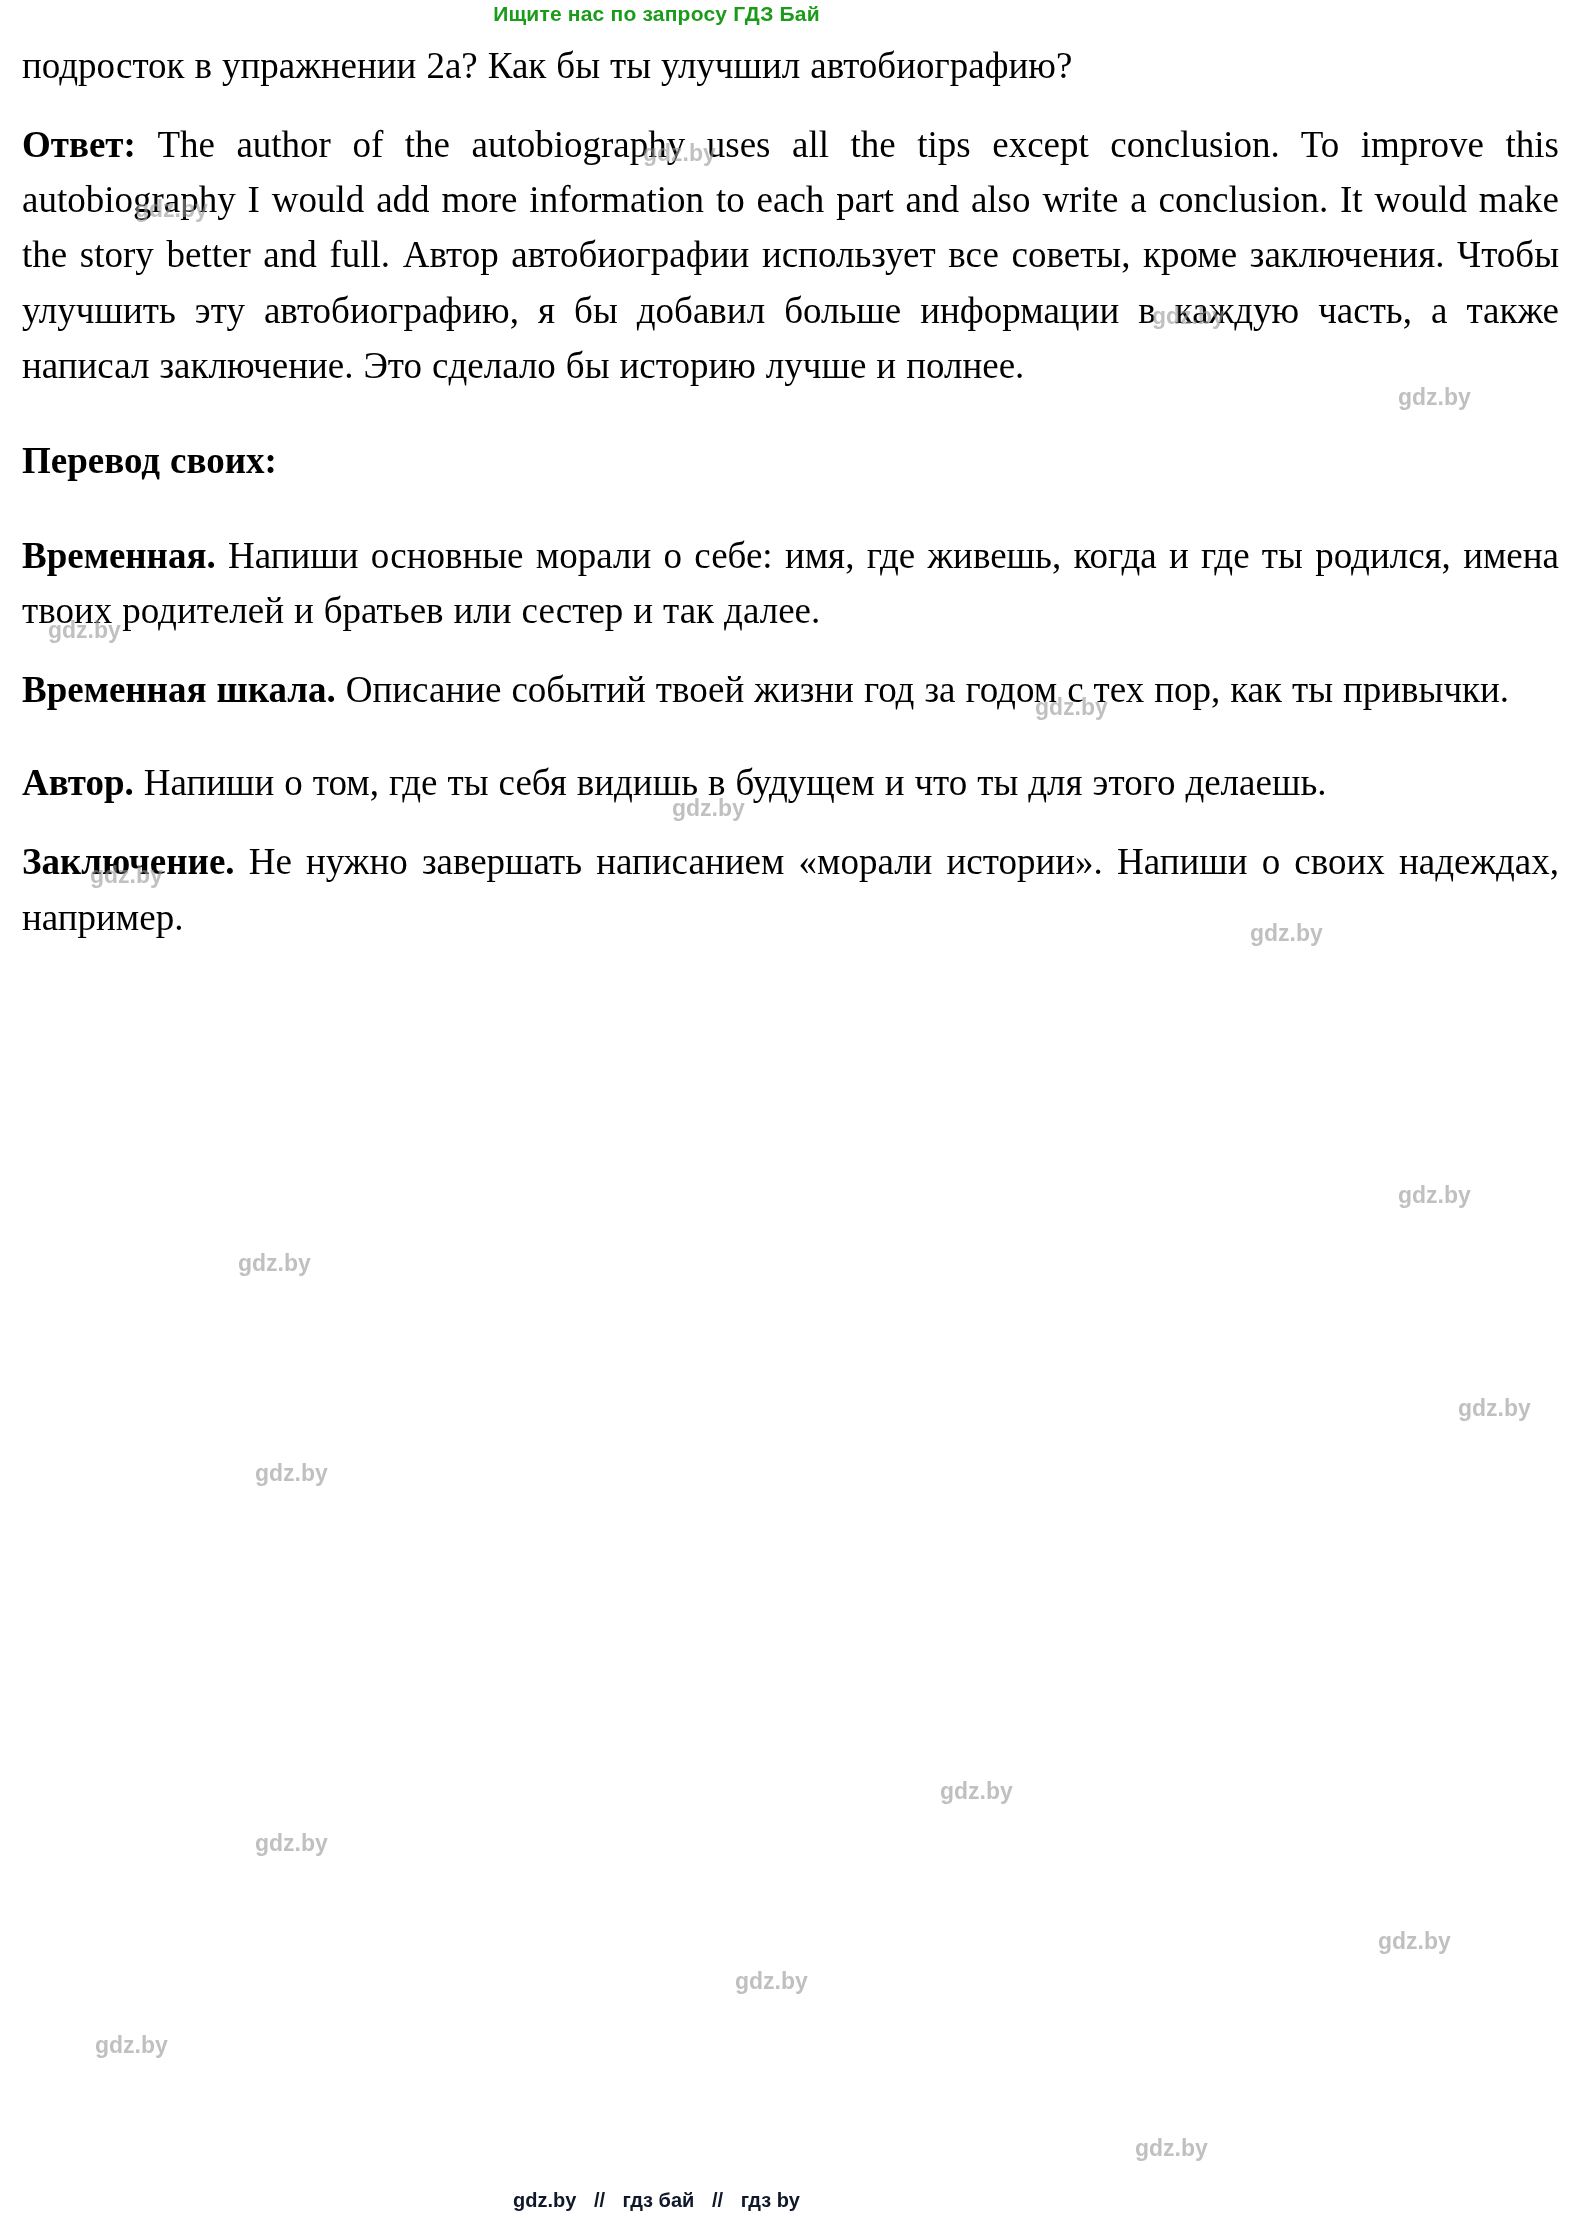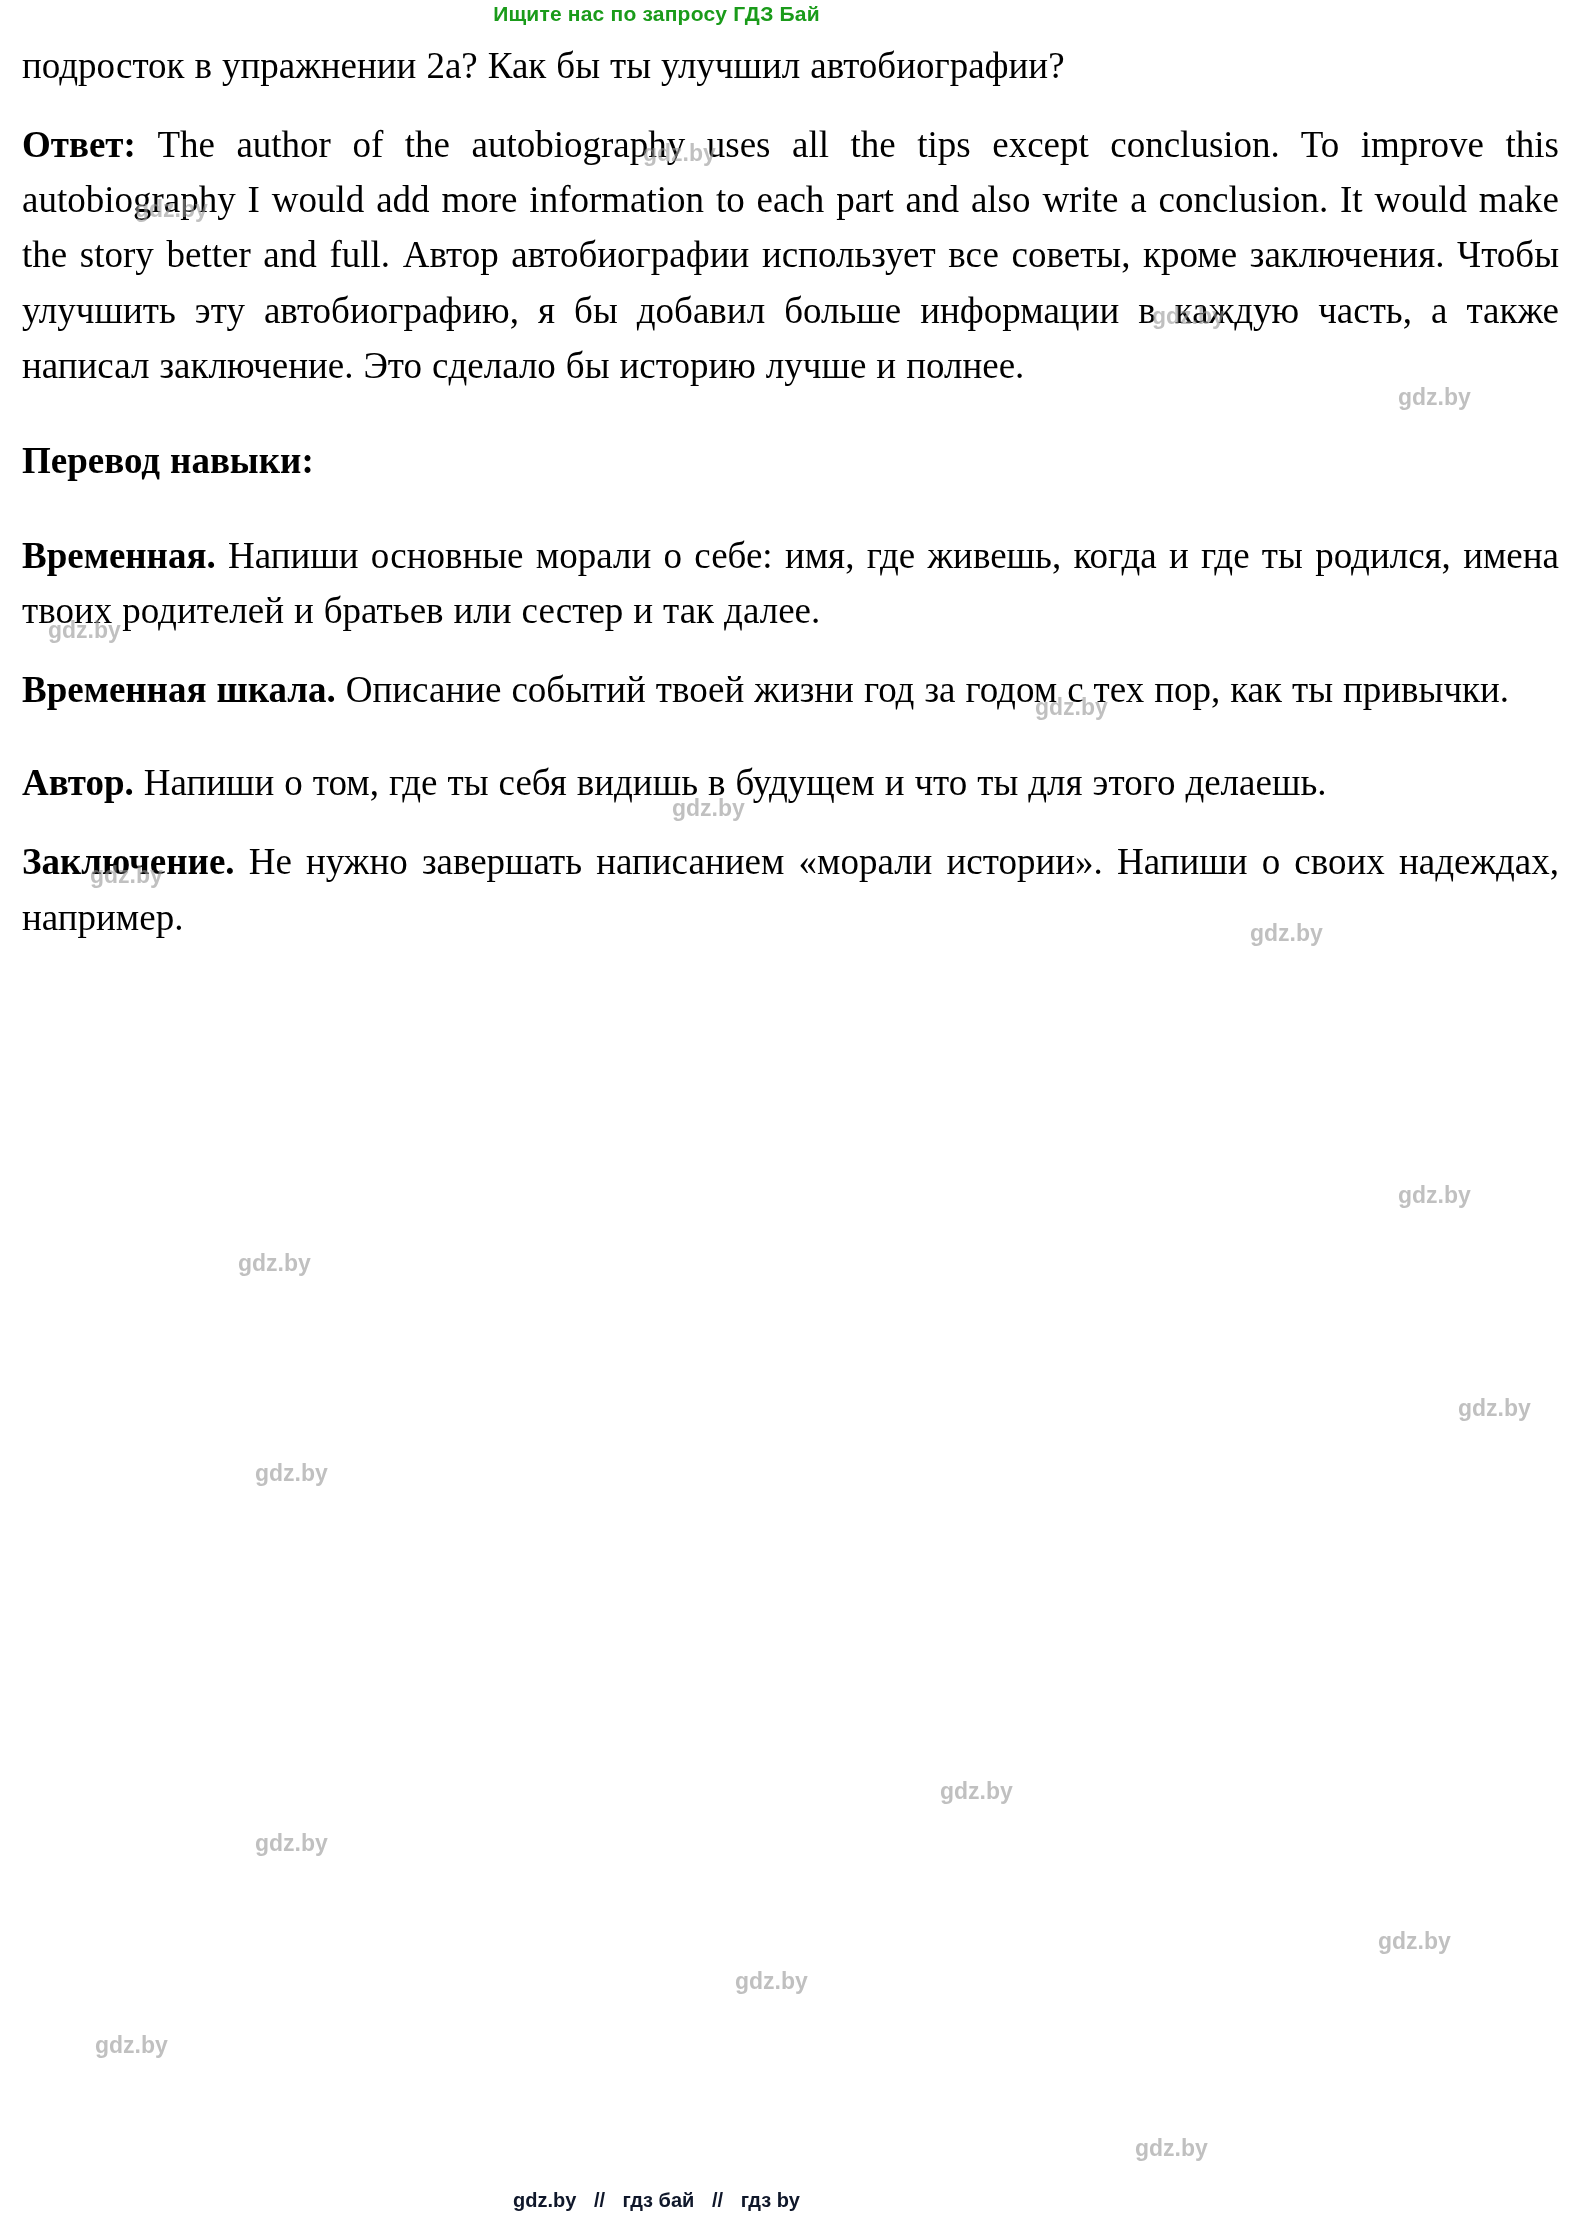--- a/index.html
+++ b/index.html
@@ -88,33 +88,33 @@
 </head>
 <body>
 
 <div class="page">
 
   <div class="top-promo">Ищите нас по запросу ГДЗ Бай</div>
 
   <div class="content">
 
     <p class="para">
-      <span>подросток в упражнении 2a? Как бы ты улучшил автобиографии?</span>
+      <span>подросток в упражнении 2a? Как бы ты улучшил автобиографию?</span>
     </p>
 
     <div class="gap-sm"></div>
 
     <p class="para">
       <span class="b">Ответ:</span><span> The author of the autobiography uses all the tips except conclusion. To improve this autobiography I would add more information to each part and also write a conclusion. It would make the story better and full. Автор автобиографии использует все советы, кроме заключения. Чтобы улучшить эту автобиографию, я бы добавил больше информации в каждую часть, а также написал заключение. Это сделало бы историю лучше и полнее.</span>
     </p>
 
     <div class="gap-md"></div>
 
     <p class="para">
-      <span class="b">Перевод навыки:</span>
+      <span class="b">Перевод своих:</span>
     </p>
 
     <div class="gap-md"></div>
 
     <p class="para">
       <span class="b">Временная.</span><span> Напиши основные морали о себе: имя, где живешь, когда и где ты родился, имена твоих родителей и братьев или сестер и так далее.</span>
     </p>
 
     <div class="gap-sm"></div>
 

